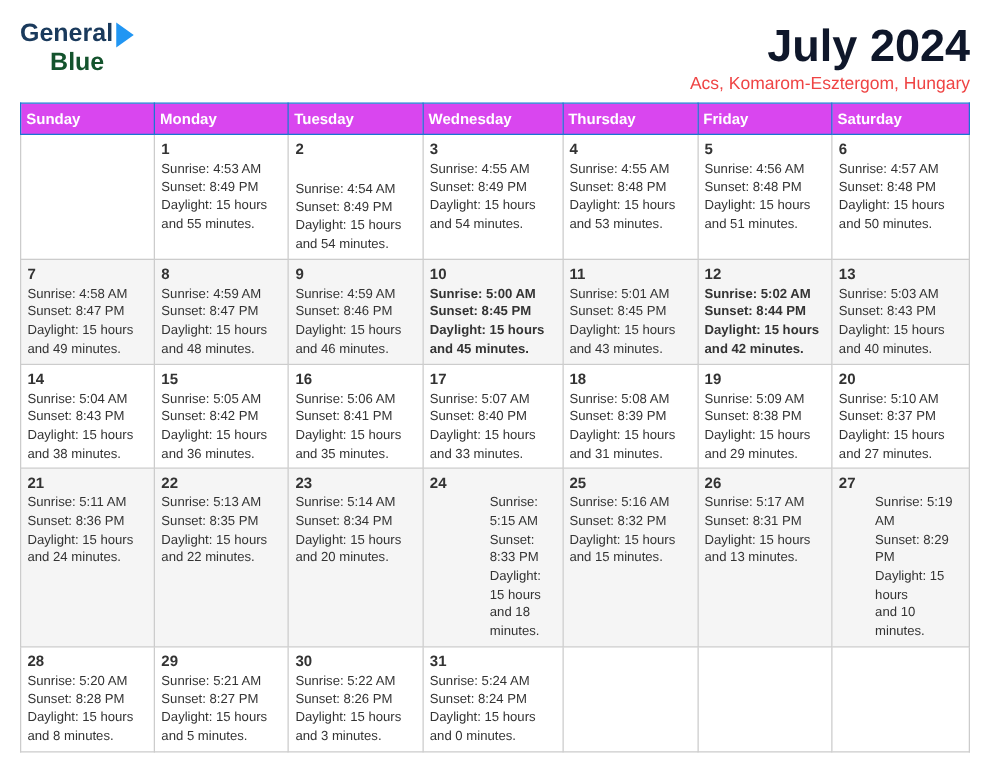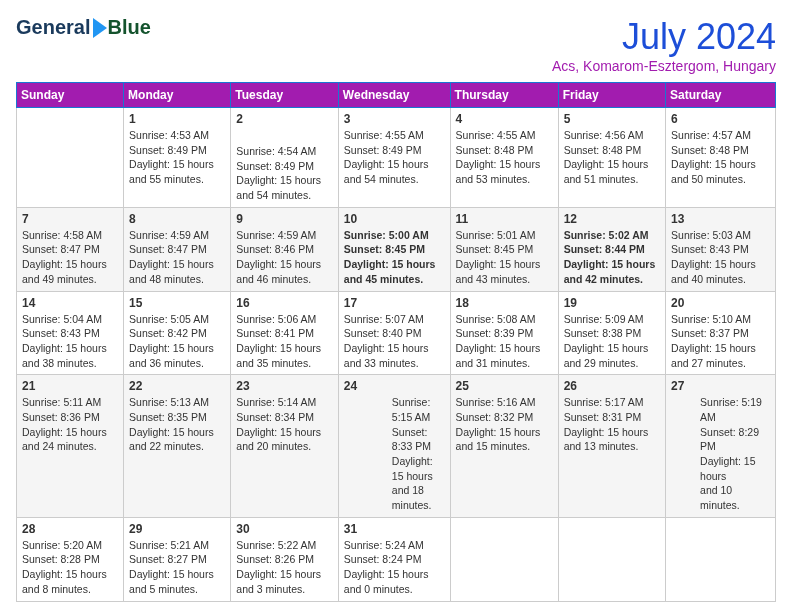--- a/index.html
+++ b/index.html
@@ -11,47 +11,47 @@
       padding: 16px;
     }
     .header {
       display: flex;
       justify-content: space-between;
       align-items: flex-start;
       margin-bottom: 8px;
     }
     .logo {
       display: flex;
-      flex-direction: row;
+      flex-direction: column;
       align-items: center;
     }
     .logo-row {
       display: flex;
       align-items: center;
     }
     .title-area {
       text-align: right;
     }
     .main-title {
       font-size: 36px;
-      font-weight: normal;
-      color: #1d4ed8;
+      font-weight: bold;
+      color: #0f172a;
     }
     .subtitle {
       font-size: 14px;
-      color: #a21caf;
+      color: #ef4444;
       font-weight: normal;
     }
     .calendar-table {
       width: 100%;
       border-collapse: collapse;
       font-size: 11px;
     }
     .calendar-table thead tr th {
-      background-color: #a21caf;
+      background-color: #d946ef;
       color: #fff;
       padding: 5px 4px;
       text-align: left;
       font-size: 12px;
       font-weight: bold;
       border: 1px solid #1976d2;
     }
     .calendar-table tbody tr td {
       border: 1px solid #ccc;
       vertical-align: top;

